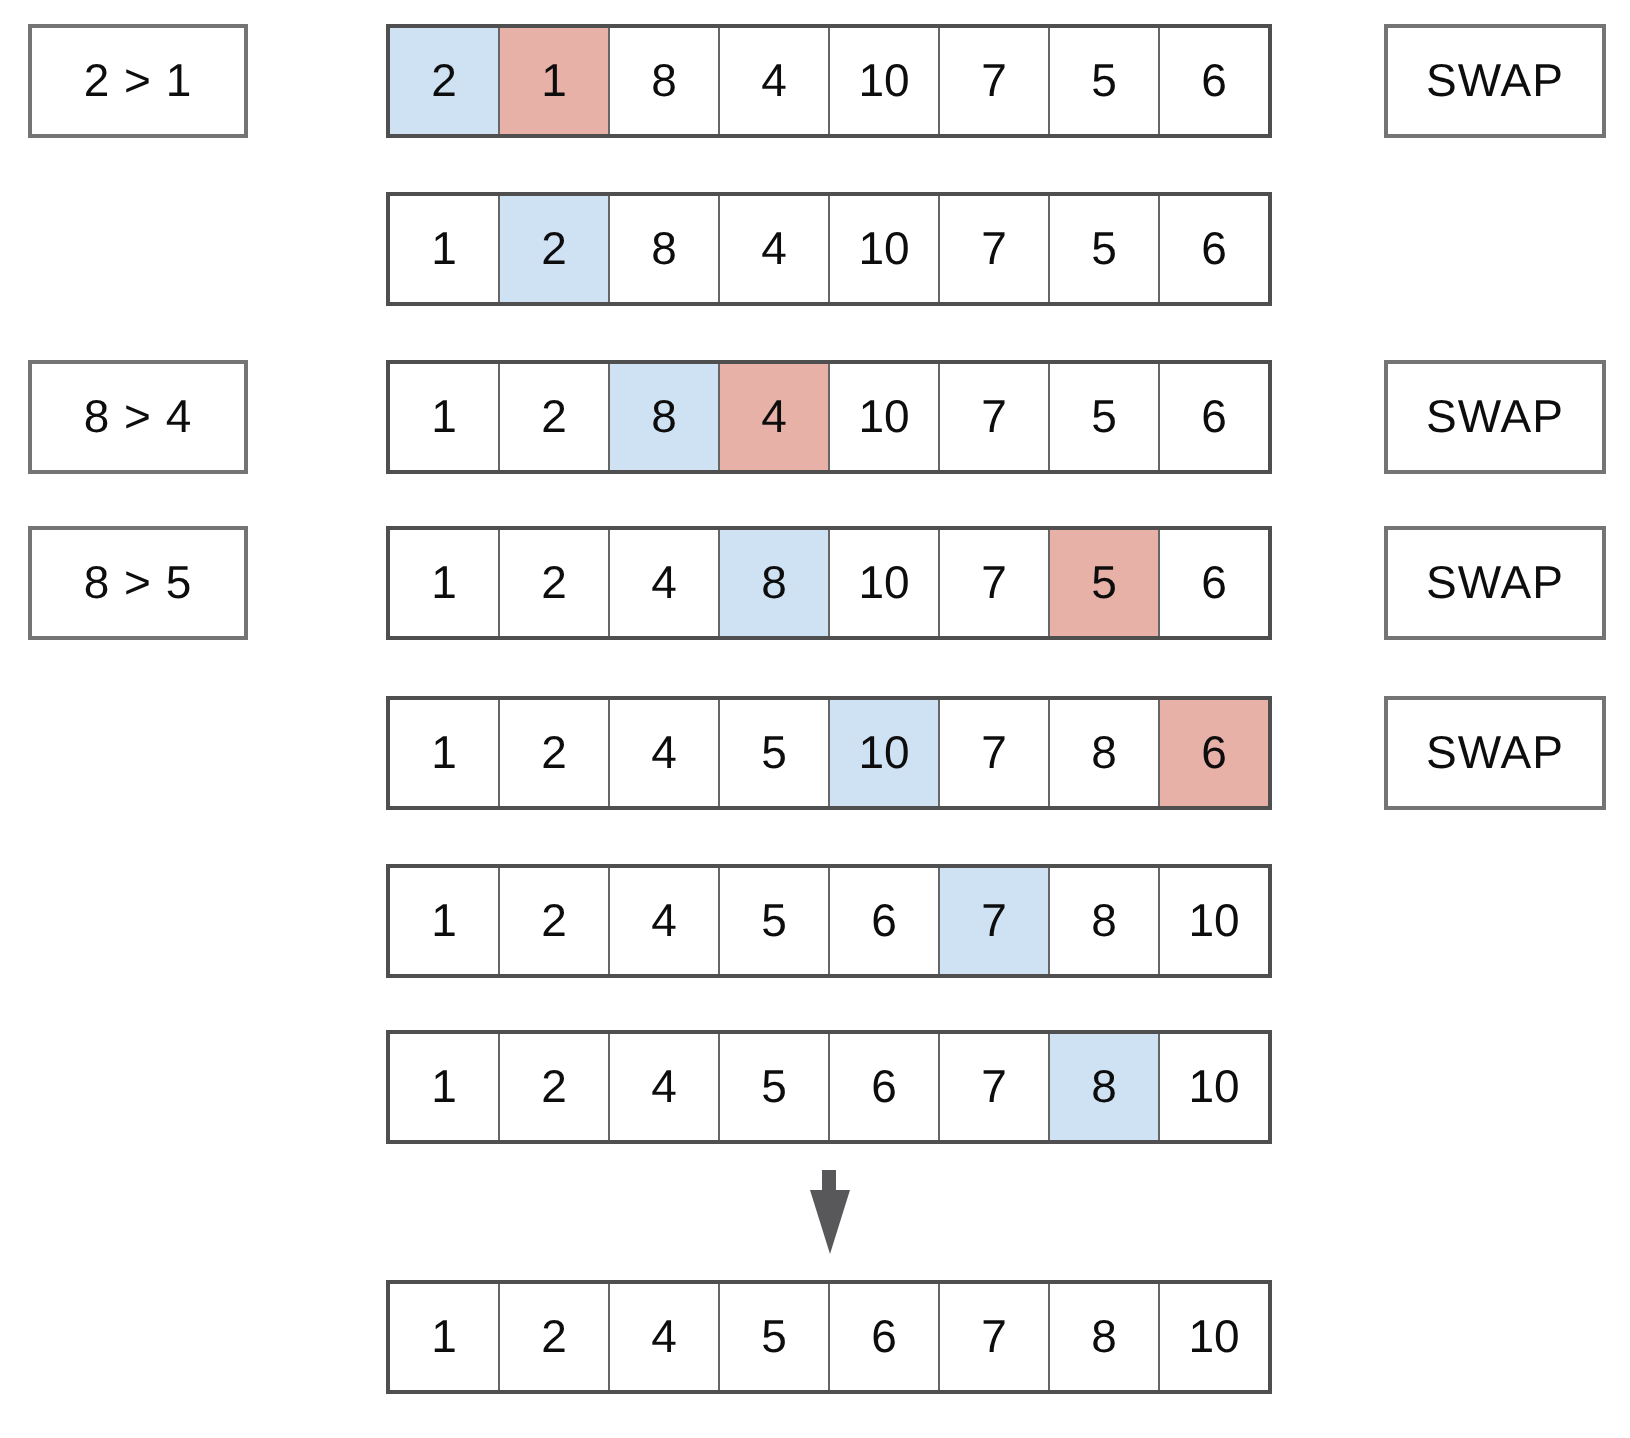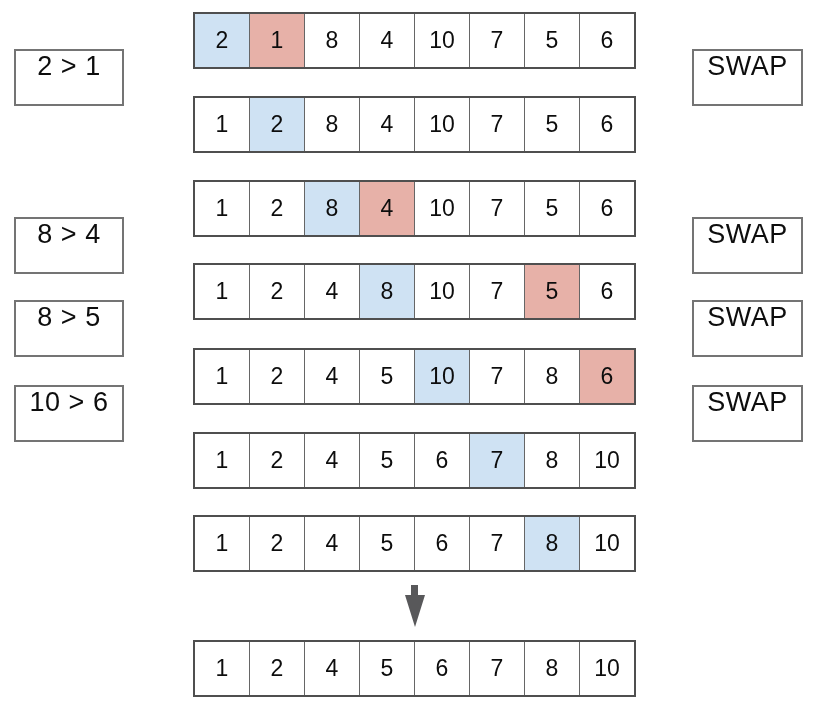--- a/index.html
+++ b/index.html
@@ -4,22 +4,22 @@
 <style>
   html,body { margin:0; padding:0; background:#ffffff; }
   .canvas {
     position:relative; width:815px; height:719px; background:#ffffff;
     font-family:"Liberation Sans", sans-serif; color:#0d0d0d; overflow:hidden;
   }
   .step-row { position:absolute; left:0; width:815px; height:57px; }
   .compare-box, .swap-box {
     position:absolute; top:0; width:110px; height:57px; box-sizing:border-box;
     border:2px solid #747474; background:#ffffff;
-    display:flex; justify-content:center;
-    font-size:27px; letter-spacing:0.5px;margin-top:37px;
+    display:flex; align-items:center; justify-content:center;
+    font-size:23px; letter-spacing:0.5px;
   }
   .compare-box { left:14px; }
   .swap-box { left:692px; width:111px; }
   .array-box {
     position:absolute; left:193px; top:0; width:443px; height:57px; box-sizing:border-box;
     border:2px solid #4f4f4f; background:#ffffff; display:flex;
   }
   .array-cell {
     flex:1 1 0; display:flex; align-items:center; justify-content:center;
     font-size:23px; border-left:1px solid #666666; box-sizing:border-box;
@@ -166,23 +166,20 @@
           </div>
           <div class="array-cell">
             <span>6</span>
           </div>
         </div>
         <div class="swap-box">
           <span>SWAP</span>
         </div>
       </div>
       <div class="step-row" style="top: 348px;">
-        <div class="compare-box">
-          <span>10 &gt; 6</span>
-        </div>
         <div class="array-box">
           <div class="array-cell">
             <span>1</span>
           </div>
           <div class="array-cell">
             <span>2</span>
           </div>
           <div class="array-cell">
             <span>4</span>
           </div>

